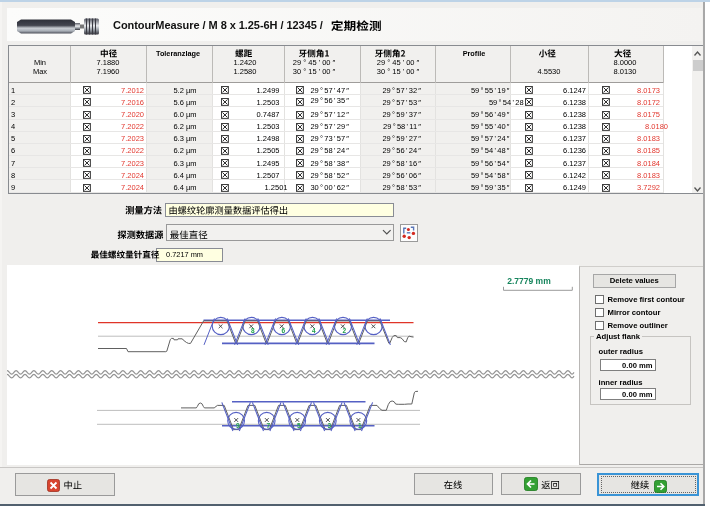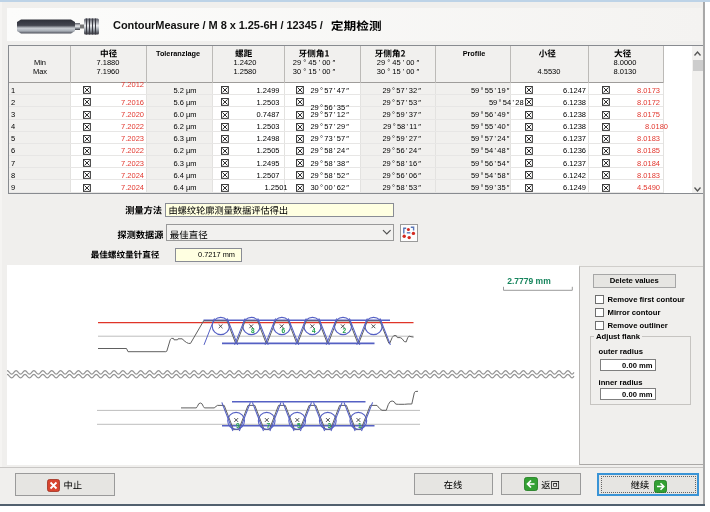--- a/index.html
+++ b/index.html
@@ -102,21 +102,21 @@
 <div class="htc hb" style="left:474px;top:49.3px">Profile</div>
 <div class="htc" style="left:549px;top:67.0px">4.5530</div>
 <div class="htc" style="left:625px;top:58.2px">8.0000</div>
 <div class="htc" style="left:625px;top:67.0px">8.0130</div>
 <div class="abs" style="left:9px;top:94.2px;width:654px;height:1px;background:#e7e6e5"></div>
 <div class="td" style="left:11px;top:85.5px">1</div>
 <svg class="abs" style="left:83px;top:86.2px" width="9" height="9">
     <rect x="0.5" y="0.5" width="6.9" height="6.9" fill="#fff" stroke="#3d3d3d" stroke-width="1"></rect>
     <path d="M1.5 1.5 L6.4 6.4 M1.5 6.4 L6.4 1.5" stroke="#1a1a1a" stroke-width="0.95" fill="none"></path>
   </svg>
-<div class="td r red" style="left:94px;top:80px;width:50px">7.2012</div>
+<div class="td r red" style="left:94px;top:86px;width:50px">7.2012</div>
 <div class="td r" style="left:146px;top:85.5px;width:50.5px">5.2 µm</div>
 <svg class="abs" style="left:220.5px;top:86.2px" width="9" height="9">
     <rect x="0.5" y="0.5" width="6.9" height="6.9" fill="#fff" stroke="#3d3d3d" stroke-width="1"></rect>
     <path d="M1.5 1.5 L6.4 6.4 M1.5 6.4 L6.4 1.5" stroke="#1a1a1a" stroke-width="0.95" fill="none"></path>
   </svg>
 <div class="td r" style="left:229px;top:85.5px;width:50.5px">1.2499</div>
 <svg class="abs" style="left:296px;top:86.2px" width="9" height="9">
     <rect x="0.5" y="0.5" width="6.9" height="6.9" fill="#fff" stroke="#3d3d3d" stroke-width="1"></rect>
     <path d="M1.5 1.5 L6.4 6.4 M1.5 6.4 L6.4 1.5" stroke="#1a1a1a" stroke-width="0.95" fill="none"></path>
   </svg>
@@ -143,21 +143,21 @@
 <div class="td r" style="left:146px;top:97.7px;width:50.5px">5.6 µm</div>
 <svg class="abs" style="left:220.5px;top:98.4px" width="9" height="9">
     <rect x="0.5" y="0.5" width="6.9" height="6.9" fill="#fff" stroke="#3d3d3d" stroke-width="1"></rect>
     <path d="M1.5 1.5 L6.4 6.4 M1.5 6.4 L6.4 1.5" stroke="#1a1a1a" stroke-width="0.95" fill="none"></path>
   </svg>
 <div class="td r" style="left:229px;top:97.7px;width:50.5px">1.2503</div>
 <svg class="abs" style="left:296px;top:98.4px" width="9" height="9">
     <rect x="0.5" y="0.5" width="6.9" height="6.9" fill="#fff" stroke="#3d3d3d" stroke-width="1"></rect>
     <path d="M1.5 1.5 L6.4 6.4 M1.5 6.4 L6.4 1.5" stroke="#1a1a1a" stroke-width="0.95" fill="none"></path>
   </svg>
-<div class="td r ang" style="left:295px;top:103px;width:54px">29 ° 56 ' 35 ″</div>
+<div class="td r ang" style="left:295px;top:96px;width:54px">29 ° 56 ' 35 ″</div>
 <div class="td r ang" style="left:367px;top:97.7px;width:54px">29 ° 57 ' 53 ″</div>
 <div class="td r ang" style="left:473px;top:97.7px;width:54.5px">59 ° 54 ' 28 ″</div>
 <svg class="abs" style="left:524.5px;top:98.4px" width="9" height="9">
     <rect x="0.5" y="0.5" width="6.9" height="6.9" fill="#fff" stroke="#3d3d3d" stroke-width="1"></rect>
     <path d="M1.5 1.5 L6.4 6.4 M1.5 6.4 L6.4 1.5" stroke="#1a1a1a" stroke-width="0.95" fill="none"></path>
   </svg>
 <div class="td r" style="left:536px;top:97.7px;width:50px">6.1238</div>
 <svg class="abs" style="left:602px;top:98.4px" width="9" height="9">
     <rect x="0.5" y="0.5" width="6.9" height="6.9" fill="#fff" stroke="#3d3d3d" stroke-width="1"></rect>
     <path d="M1.5 1.5 L6.4 6.4 M1.5 6.4 L6.4 1.5" stroke="#1a1a1a" stroke-width="0.95" fill="none"></path>
@@ -365,21 +365,21 @@
 <div class="td r ang" style="left:455px;top:182.9px;width:54.5px">59 ° 59 ' 35 ″</div>
 <svg class="abs" style="left:524.5px;top:183.6px" width="9" height="9">
     <rect x="0.5" y="0.5" width="6.9" height="6.9" fill="#fff" stroke="#3d3d3d" stroke-width="1"></rect>
     <path d="M1.5 1.5 L6.4 6.4 M1.5 6.4 L6.4 1.5" stroke="#1a1a1a" stroke-width="0.95" fill="none"></path>
   </svg>
 <div class="td r" style="left:536px;top:182.9px;width:50px">6.1249</div>
 <svg class="abs" style="left:602px;top:183.6px" width="9" height="9">
     <rect x="0.5" y="0.5" width="6.9" height="6.9" fill="#fff" stroke="#3d3d3d" stroke-width="1"></rect>
     <path d="M1.5 1.5 L6.4 6.4 M1.5 6.4 L6.4 1.5" stroke="#1a1a1a" stroke-width="0.95" fill="none"></path>
   </svg>
-<div class="td r red" style="left:610px;top:182.9px;width:50px">4.5490</div>
+<div class="td r red" style="left:610px;top:182.9px;width:50px">3.7292</div>
 <div class="abs" style="left:692px;top:46px;width:11px;height:147px;background:#f2f1ef"></div>
 <div class="abs" style="left:692.5px;top:60px;width:10px;height:11px;background:#cdcdcd"></div>
 <svg class="abs" style="left:692px;top:46px" width="11" height="147">
 <path d="M2.5 9.5 L5.5 6 L8.5 9.5" stroke="#555" stroke-width="1.3" fill="none"></path>
 <path d="M2.5 141.5 L5.5 145 L8.5 141.5" stroke="#555" stroke-width="1.3" fill="none"></path>
 </svg>
 
 <div class="field" style="left:164.5px;top:202.5px;width:229.5px;height:14.5px"></div>
 <div class="field" style="left:166px;top:224px;width:228px;height:16.5px;background:#f2f1ef;border-color:#999"></div>
 <svg class="abs" style="left:382px;top:229px" width="10" height="7">
@@ -392,21 +392,21 @@
       <circle cx="8.2" cy="12.6" r="1.7"></circle>
       <circle cx="12.4" cy="8.4" r="1.7"></circle>
       <circle cx="7.4" cy="4.6" r="1.5"></circle>
     </g>
   <g stroke="#5a76b8" stroke-width="1.4" fill="none">
       <path d="M2.8 8.5 V3.2 H5.2"></path>
       <path d="M9.8 2.2 H12.6 V5.4"></path>
       <path d="M5.8 7.8 H9.4"></path>
     </g>
 </svg>
-<div class="field" style="left:175px;top:247.5px;width:67px;height:14.5px;font-size:7.4px;color:#000;text-align:right;padding-right:6px;line-height:12.5px">0.7217 mm</div>
+<div class="field" style="left:156px;top:247.5px;width:67px;height:14.5px;font-size:7.4px;color:#000;text-align:right;padding-right:19px;line-height:12.5px">0.7217 mm</div>
 
 <div id="graphbg"></div>
 <svg class="abs" style="left:7px;top:266px" width="572" height="200">
     <line x1="196.5" y1="54.30000000000001" x2="383" y2="54.30000000000001" stroke="#5560c4" stroke-width="1.4"></line>
 <line x1="91" y1="56.60000000000002" x2="406.5" y2="56.60000000000002" stroke="#e03428" stroke-width="1.1"></line>
 <line x1="91" y1="70.19999999999999" x2="406.5" y2="70.19999999999999" stroke="#bdbdbd" stroke-width="1"></line>
 <line x1="215" y1="77.39999999999998" x2="367.5" y2="77.39999999999998" stroke="#5560c4" stroke-width="1.6"></line>
 <polyline points="91.0,82.5 119.5,82.5 121.0,85.7 158.8,85.7 159.8,85.2 163.3,73.5 164.5,72.4 166.5,72.4 167.0,73.8 170.5,73.8 171.0,72.8 175.3,72.8 176.2,74.0 179.5,76.5 181.5,77.4 183.5,77.4 196.6,54.9 220.0,54.9 228.6,77.2 229.6,77.2 238.2,54.9 250.6,54.9 259.1,77.2 260.1,77.2 268.7,54.9 281.1,54.9 289.7,77.2 290.7,77.2 299.3,54.9 311.7,54.9 320.3,77.2 321.3,77.2 329.8,54.9 342.2,54.9 350.8,77.2 351.8,77.2 360.4,54.9 372.8,54.9 381.8,77.2 382.8,77.2 385.2,71.5 386.8,69.6 389.2,69.6 390.4,71.6 393.2,71.6 395.0,72.6 397.3,75.6 399.2,75.9 400.8,71.4 402.2,70.2 404.0,70.7 406.5,71.1" fill="none" stroke="#606060" stroke-width="1"></polyline>
 <line x1="197.0" y1="78.9" x2="207.4" y2="52.4" stroke="#5560c4" stroke-width="1.0"></line>
 <line x1="220.2" y1="52.4" x2="230.6" y2="78.9" stroke="#5560c4" stroke-width="1.1"></line>

